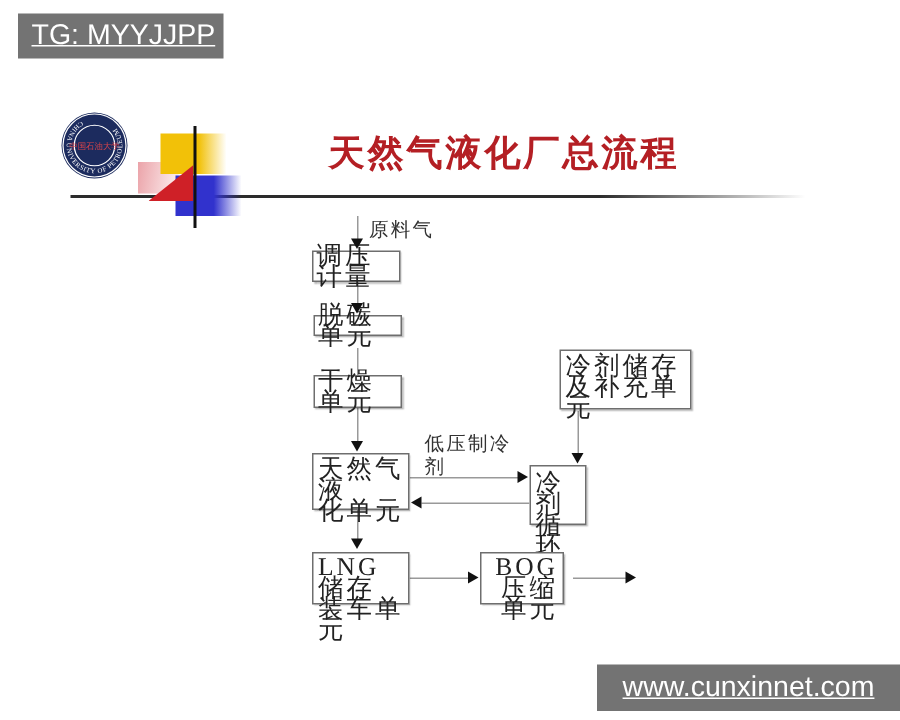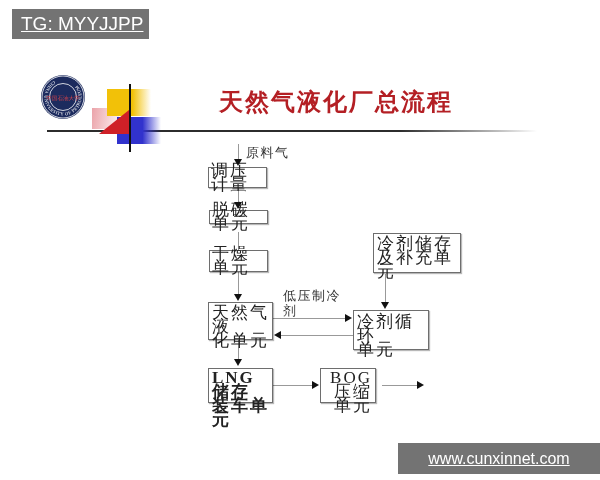--- a/index.html
+++ b/index.html
@@ -6,21 +6,21 @@
   body{width:600px;height:480px;position:relative;background:#ffffff;overflow:hidden;
        font-family:"Liberation Serif","DejaVu Serif",serif;}
   .abs{position:absolute;}
 
   
   .banner{background:#737373;color:#ffffff;
           font-family:"Liberation Sans","DejaVu Sans",sans-serif;text-decoration:underline;}
   .banner-top{left:12px;top:9px;width:137px;height:30px;line-height:30px;
               font-size:19px;padding-left:9px;box-sizing:border-box;}
   .banner-bottom{left:398px;top:443px;width:202px;height:31px;line-height:31px;
-                 font-size:16px;text-align:center;}
+                 font-size:19px;text-align:center;}
 
   
   .title{left:198px;top:86px;width:276px;text-align:center;color:#b41f24;
          font-size:24px;font-weight:bold;letter-spacing:2px;white-space:nowrap;}
 
   
   .hline-main{left:47px;top:130px;width:490px;height:2px;
               background:linear-gradient(to right,#2c2c2c 0%,#2c2c2c 72%,#bdbdbd 92%,rgba(189,189,189,0));z-index:1;}
   .vline-deco{left:129px;top:84px;width:2px;height:68px;background:#111;z-index:4;}
 
@@ -111,29 +111,29 @@
 
 <div class="abs node" style="left:353px;top:233px;width:88px;height:40px;padding-top:3px;overflow:visible;margin-left:20px;">
   <div>冷剂储存</div>
   <div>及补充单</div>
   <div>元</div>
 </div>
 
 <div class="abs edge" style="left:385px;top:274px;width:1px;height:29px;"></div>
 <div class="abs ah ah-down" style="left:381px;top:302px;"></div>
 
-<div class="abs node" style="left:353px;top:310px;width:76px;height:40px;padding-top:4px;">
+<div class="abs node" style="left:353px;top:310px;width:38px;height:40px;padding-top:4px;">
   <div>冷剂循环</div>
   <div>单元</div>
 </div>
 
 <div class="abs edge" style="left:238px;top:340px;width:1px;height:20px;"></div>
 <div class="abs ah ah-down" style="left:234px;top:359px;"></div>
 
-<div class="abs node" style="left:208px;top:368px;width:65px;height:35px;padding-top:2px;font-weight:bold;">
+<div class="abs node" style="left:208px;top:368px;width:65px;height:35px;padding-top:2px;">
   <div>LNG 储存</div>
   <div>装车单元</div>
 </div>
 
 <div class="abs edge" style="left:273px;top:385px;width:40px;height:1px;"></div>
 <div class="abs ah ah-right" style="left:312px;top:381px;"></div>
 
 <div class="abs node" style="left:320px;top:368px;width:56px;height:35px;padding-top:2px;text-align:right;">
   <div>BOG 压缩</div>
   <div>单元</div>

